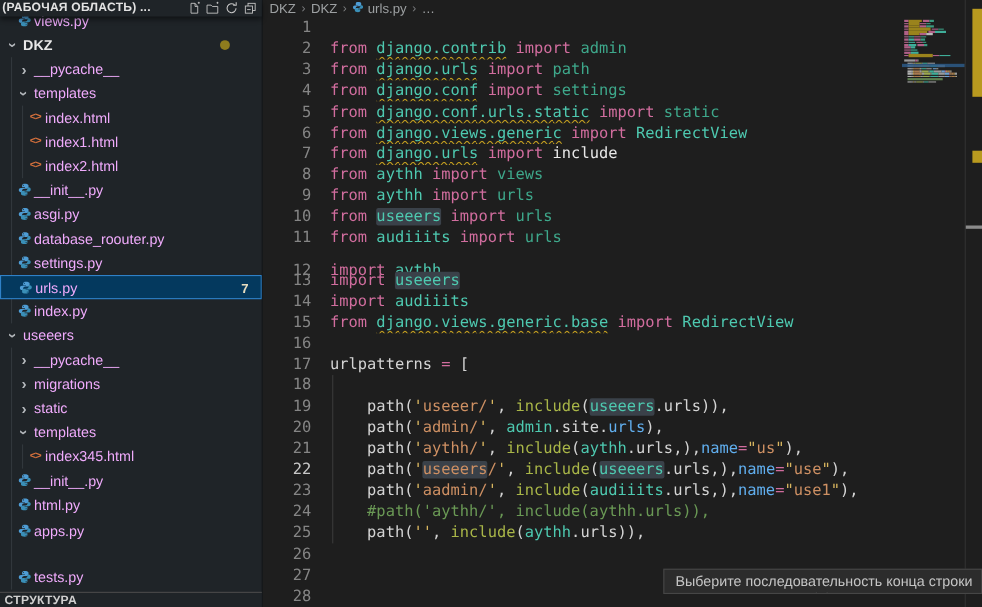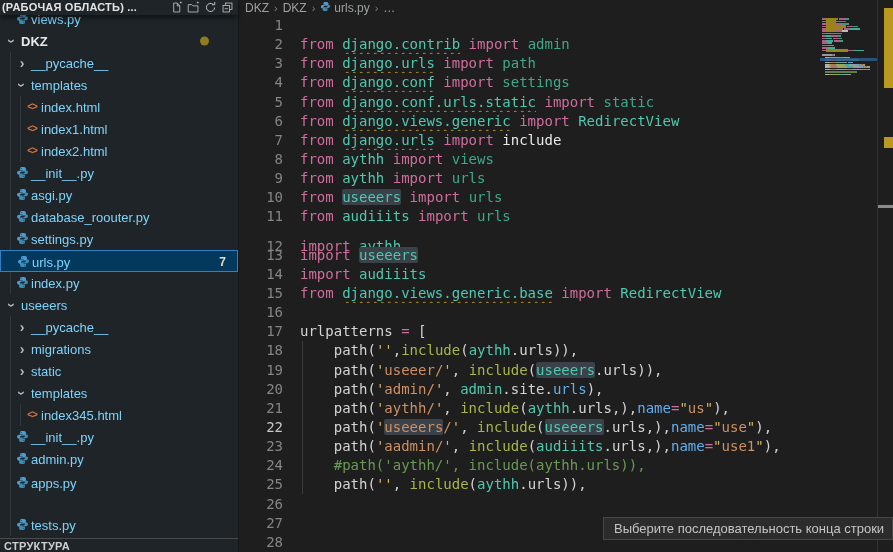--- a/index.html
+++ b/index.html
@@ -10,21 +10,21 @@
   .sash{position:absolute;left:238px;top:0;width:1px;height:552px;background:#15181a;}
   .sb-header{position:absolute;left:0;top:0;width:238px;height:15px;background:#1f2428;z-index:6;
              box-shadow:0 3px 5px rgba(0,0,0,.45);}
   .sb-title{position:absolute;left:2px;top:1px;font-size:11px;font-weight:700;color:#e3e3e3;
             letter-spacing:.2px;white-space:nowrap;}
   .sb-actions{position:absolute;right:4px;top:0;height:15px;display:flex;gap:4px;align-items:center;}
   .sb-actions svg{display:block;}
   .tree{position:absolute;left:0;top:0;width:238px;height:537px;}
   .row{position:absolute;left:0;width:238px;height:22px;box-sizing:border-box;}
   .row.sel{background:#04395e;border:1px solid #2f81c7;}
-  .lab{position:absolute;top:11px;transform:translateY(-50%);font-size:13px;color:#7dd3fc;white-space:nowrap;}
+  .lab{position:absolute;top:11px;transform:translateY(-50%);font-size:13px;color:#f0abfc;white-space:nowrap;}
   .lab.bold{font-weight:700;color:#e8e8e8;}
   .glyph{position:absolute;top:11px;transform:translateY(-50%);width:16px;height:16px;text-align:center;line-height:16px;}
   .chev{color:#b4b8bc;font-size:14px;font-weight:700;}
   .chev.exp{transform:translateY(-50%) rotate(90deg);}
   .htmlico{color:#d4703c;font-size:10px;font-weight:700;letter-spacing:-1px;line-height:16px;}
   .badge{position:absolute;right:11px;top:11px;transform:translateY(-50%);color:#e6ddc0;font-size:12px;font-weight:700;}
   .dot{position:absolute;left:200px;top:11px;transform:translateY(-50%);width:9px;height:9px;border-radius:50%;background:#8f7c1e;}
   .tguide{position:absolute;width:1px;background:#31373c;}
   .structure{position:absolute;left:0;bottom:0;width:238px;height:14px;border-top:1px solid #4a4a4a;
              background:#1f2428;color:#cfcfcf;font-weight:700;font-size:11px;line-height:14px;
@@ -175,21 +175,21 @@
               <path fill="#4e9cd4" d="M12 2c-2.6 0-4.5.9-4.5 2.8V8h4.8v.9H5.6C3.4 8.9 2 10.3 2 12.5S3.4 16 5.6 16h1.9v-2.4c0-1.9 1.6-3.4 3.6-3.4h4.3c1.6 0 2.9-1.3 2.9-2.9V4.8C18.3 2.9 15.6 2 12 2zM9.7 3.6c.5 0 .9.4.9.9s-.4.9-.9.9-.9-.4-.9-.9.4-.9.9-.9z"></path>
               <path fill="#3a8fb7" d="M12 22c2.6 0 4.5-.9 4.5-2.8V16h-4.8v-.9h6.7c2.2 0 3.6-1.4 3.6-3.6S20.6 8 18.4 8h-1.9v2.4c0 1.9-1.6 3.4-3.6 3.4H8.6c-1.6 0-2.9 1.3-2.9 2.9v2.5C5.7 21.1 8.4 22 12 22zm2.3-1.6c-.5 0-.9-.4-.9-.9s.4-.9.9-.9.9.4.9.9-.4.9-.9.9z"></path>
             </svg></span>
           <span class="lab" style="left: 31px;">__init__.py</span>
         </div>
         <div class="row" style="top: 448px;">
           <span class="glyph" style="left: 14px;"><svg width="13" height="13" viewBox="0 0 24 24" style="margin-top:1px">
               <path fill="#4e9cd4" d="M12 2c-2.6 0-4.5.9-4.5 2.8V8h4.8v.9H5.6C3.4 8.9 2 10.3 2 12.5S3.4 16 5.6 16h1.9v-2.4c0-1.9 1.6-3.4 3.6-3.4h4.3c1.6 0 2.9-1.3 2.9-2.9V4.8C18.3 2.9 15.6 2 12 2zM9.7 3.6c.5 0 .9.4.9.9s-.4.9-.9.9-.9-.4-.9-.9.4-.9.9-.9z"></path>
               <path fill="#3a8fb7" d="M12 22c2.6 0 4.5-.9 4.5-2.8V16h-4.8v-.9h6.7c2.2 0 3.6-1.4 3.6-3.6S20.6 8 18.4 8h-1.9v2.4c0 1.9-1.6 3.4-3.6 3.4H8.6c-1.6 0-2.9 1.3-2.9 2.9v2.5C5.7 21.1 8.4 22 12 22zm2.3-1.6c-.5 0-.9-.4-.9-.9s.4-.9.9-.9.9.4.9.9-.4.9-.9.9z"></path>
             </svg></span>
-          <span class="lab" style="left: 31px;">admin.py</span>
+          <span class="lab" style="left: 31px;">html.py</span>
         </div>
         <div class="row" style="top: 472px;">
           <span class="glyph" style="left: 14px;"><svg width="13" height="13" viewBox="0 0 24 24" style="margin-top:1px">
               <path fill="#4e9cd4" d="M12 2c-2.6 0-4.5.9-4.5 2.8V8h4.8v.9H5.6C3.4 8.9 2 10.3 2 12.5S3.4 16 5.6 16h1.9v-2.4c0-1.9 1.6-3.4 3.6-3.4h4.3c1.6 0 2.9-1.3 2.9-2.9V4.8C18.3 2.9 15.6 2 12 2zM9.7 3.6c.5 0 .9.4.9.9s-.4.9-.9.9-.9-.4-.9-.9.4-.9.9-.9z"></path>
               <path fill="#3a8fb7" d="M12 22c2.6 0 4.5-.9 4.5-2.8V16h-4.8v-.9h6.7c2.2 0 3.6-1.4 3.6-3.6S20.6 8 18.4 8h-1.9v2.4c0 1.9-1.6 3.4-3.6 3.4H8.6c-1.6 0-2.9 1.3-2.9 2.9v2.5C5.7 21.1 8.4 22 12 22zm2.3-1.6c-.5 0-.9-.4-.9-.9s.4-.9.9-.9.9.4.9.9-.4.9-.9.9z"></path>
             </svg></span>
           <span class="lab" style="left: 31px;">apps.py</span>
         </div>
         <div class="row" style="top: 492px; margin-top: 45px;">
           <span class="glyph" style="left: 14px;"><svg width="13" height="13" viewBox="0 0 24 24" style="margin-top:1px">
@@ -276,21 +276,21 @@
       <div class="cl" style="top: 150px;"><span class="ln">8</span><span class="ct"><span class="tk-k">from </span><span class="tk-m">aythh</span><span class="tk-p"> </span><span class="tk-k">import </span><span class="tk-i">views</span></span></div>
       <div class="cl" style="top: 169.143px;"><span class="ln">9</span><span class="ct"><span class="tk-k">from </span><span class="tk-m">aythh</span><span class="tk-p"> </span><span class="tk-k">import </span><span class="tk-i">urls</span></span></div>
       <div class="cl" style="top: 188.286px;"><span class="ln">10</span><span class="ct"><span class="tk-k">from </span><span class="tk-m h">useeers</span><span class="tk-p"> </span><span class="tk-k">import </span><span class="tk-i">urls</span></span></div>
       <div class="cl" style="top: 207.429px;"><span class="ln">11</span><span class="ct"><span class="tk-k">from </span><span class="tk-m">audiiits</span><span class="tk-p"> </span><span class="tk-k">import </span><span class="tk-i">urls</span></span></div>
       <div class="cl" style="top: 237px;"><span class="ln">12</span><span class="ct"><span class="tk-k">import </span><span class="tk-m">aythh</span></span></div>
       <div class="cl" style="top: 245.714px;"><span class="ln">13</span><span class="ct"><span class="tk-k">import </span><span class="tk-m h">useeers</span></span></div>
       <div class="cl" style="top: 264.857px;"><span class="ln">14</span><span class="ct"><span class="tk-k">import </span><span class="tk-m">audiiits</span></span></div>
       <div class="cl" style="top: 284px;"><span class="ln">15</span><span class="ct"><span class="tk-k">from </span><span class="tk-m u">django.views.generic.base</span><span class="tk-p"> </span><span class="tk-k">import </span><span class="tk-m">RedirectView</span></span></div>
       <div class="cl" style="top: 303.143px;"><span class="ln">16</span><span class="ct"></span></div>
       <div class="cl" style="top: 322.286px;"><span class="ln">17</span><span class="ct"><span class="tk-p">urlpatterns </span><span class="tk-k">= </span><span class="tk-p">[</span></span></div>
-      <div class="cl" style="top: 341.429px;"><span class="ln">18</span><span class="ct"><span class="tk-f">    path</span><span class="tk-p">(</span><span class="tk-q">''</span><span class="tk-p">,</span><span class="tk-c">include</span><span class="tk-p">(</span><span class="tk-m">aythh</span><span class="tk-p">.urls)),</span></span></div>
+      <div class="cl" style="top: 341.429px;"><span class="ln">18</span></div>
       <div class="cl" style="top: 360.571px;"><span class="ln">19</span><span class="ct"><span class="tk-f">    path</span><span class="tk-p">(</span><span class="tk-q">'</span><span class="tk-s">useeer/</span><span class="tk-q">'</span><span class="tk-p">, </span><span class="tk-c">include</span><span class="tk-p">(</span><span class="tk-m h">useeers</span><span class="tk-p">.urls)),</span></span></div>
       <div class="cl" style="top: 379.714px;"><span class="ln">20</span><span class="ct"><span class="tk-f">    path</span><span class="tk-p">(</span><span class="tk-q">'</span><span class="tk-s">admin/</span><span class="tk-q">'</span><span class="tk-p">, </span><span class="tk-m">admin</span><span class="tk-p">.site.</span><span class="tk-b">urls</span><span class="tk-p">),</span></span></div>
       <div class="cl" style="top: 398.857px;"><span class="ln">21</span><span class="ct"><span class="tk-f">    path</span><span class="tk-p">(</span><span class="tk-q">'</span><span class="tk-s">aythh/</span><span class="tk-q">'</span><span class="tk-p">, </span><span class="tk-c">include</span><span class="tk-p">(</span><span class="tk-m">aythh</span><span class="tk-p">.urls,),</span><span class="tk-b">name</span><span class="tk-k">=</span><span class="tk-q">"</span><span class="tk-s">us</span><span class="tk-q">"</span><span class="tk-p">),</span></span></div>
       <div class="cl" style="top: 418px;"><span class="ln act">22</span><span class="ct"><span class="tk-f">    path</span><span class="tk-p">(</span><span class="tk-q">'</span><span class="tk-s h">useeers</span><span class="tk-s">/</span><span class="tk-q">'</span><span class="tk-p">, </span><span class="tk-c">include</span><span class="tk-p">(</span><span class="tk-m h">useeers</span><span class="tk-p">.urls,),</span><span class="tk-b">name</span><span class="tk-k">=</span><span class="tk-q">"</span><span class="tk-s">use</span><span class="tk-q">"</span><span class="tk-p">),</span></span></div>
       <div class="cl" style="top: 437.143px;"><span class="ln">23</span><span class="ct"><span class="tk-f">    path</span><span class="tk-p">(</span><span class="tk-q">'</span><span class="tk-s">aadmin/</span><span class="tk-q">'</span><span class="tk-p">, </span><span class="tk-c">include</span><span class="tk-p">(</span><span class="tk-m">audiiits</span><span class="tk-p">.urls,),</span><span class="tk-b">name</span><span class="tk-k">=</span><span class="tk-q">"</span><span class="tk-s">use1</span><span class="tk-q">"</span><span class="tk-p">),</span></span></div>
       <div class="cl" style="top: 456.286px;"><span class="ln">24</span><span class="ct"><span class="tk-cm">    #path('aythh/', include(aythh.urls)),</span></span></div>
       <div class="cl" style="top: 475.429px;"><span class="ln">25</span><span class="ct"><span class="tk-f">    path</span><span class="tk-p">(</span><span class="tk-q">''</span><span class="tk-p">, </span><span class="tk-c">include</span><span class="tk-p">(</span><span class="tk-m">aythh</span><span class="tk-p">.urls)),</span></span></div>
       <div class="cl" style="top: 494.571px;"><span class="ln">26</span><span class="ct"></span></div>
       <div class="cl" style="top: 513.714px;"><span class="ln">27</span><span class="ct"></span></div>
       <div class="cl" style="top: 532.857px;"><span class="ln">28</span><span class="ct"></span></div>

